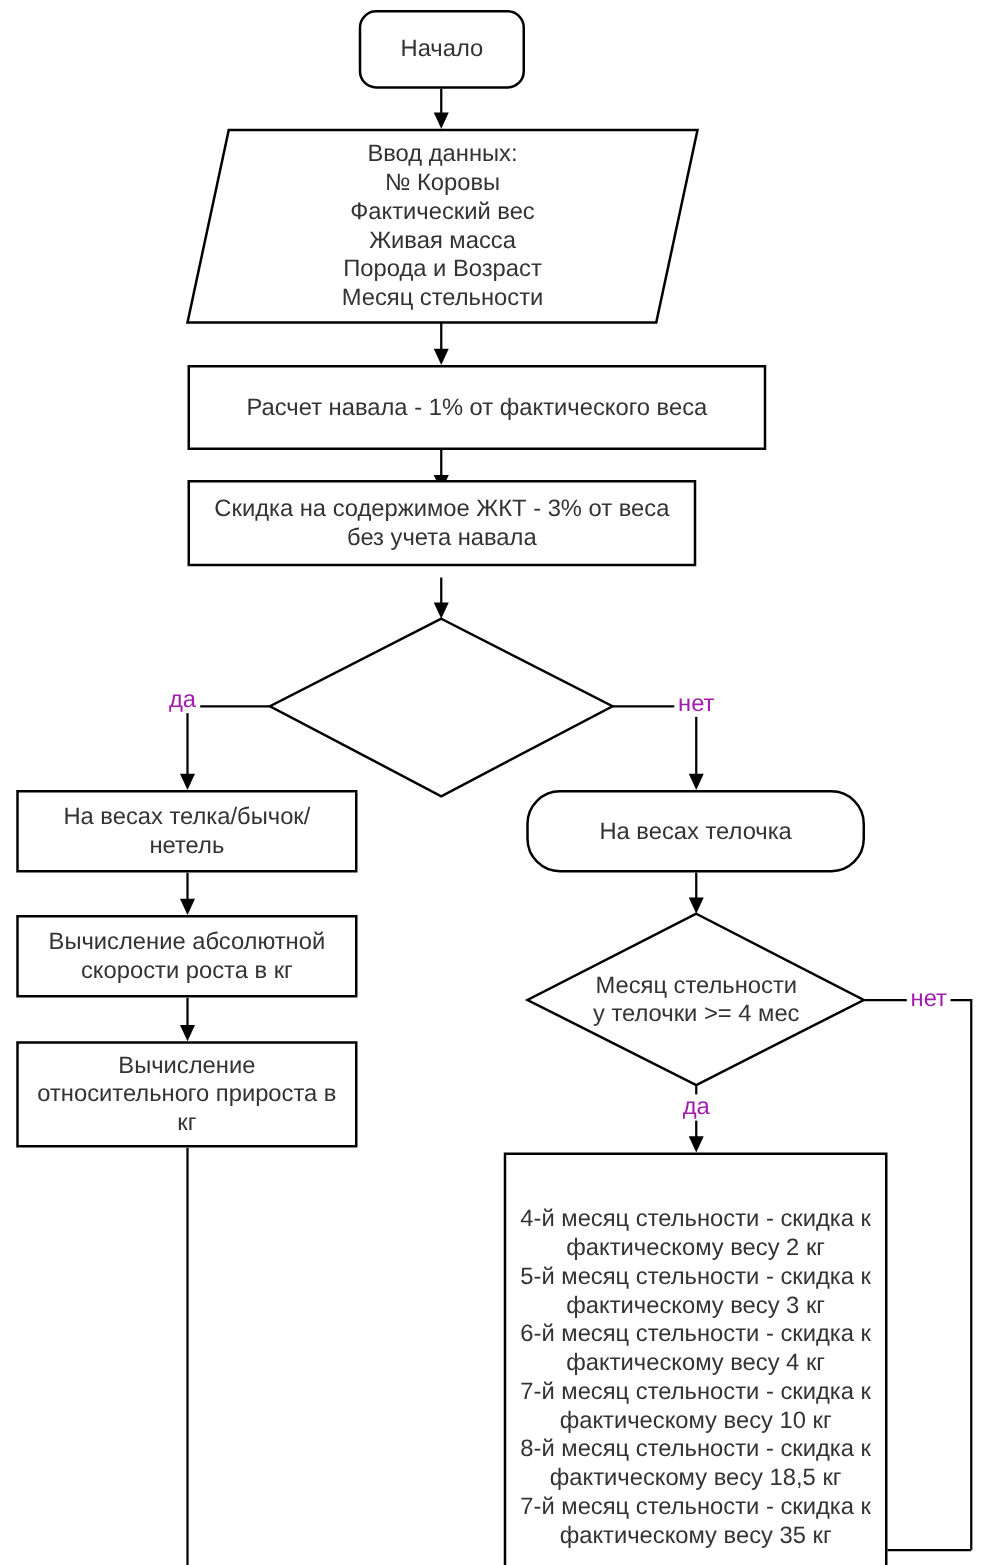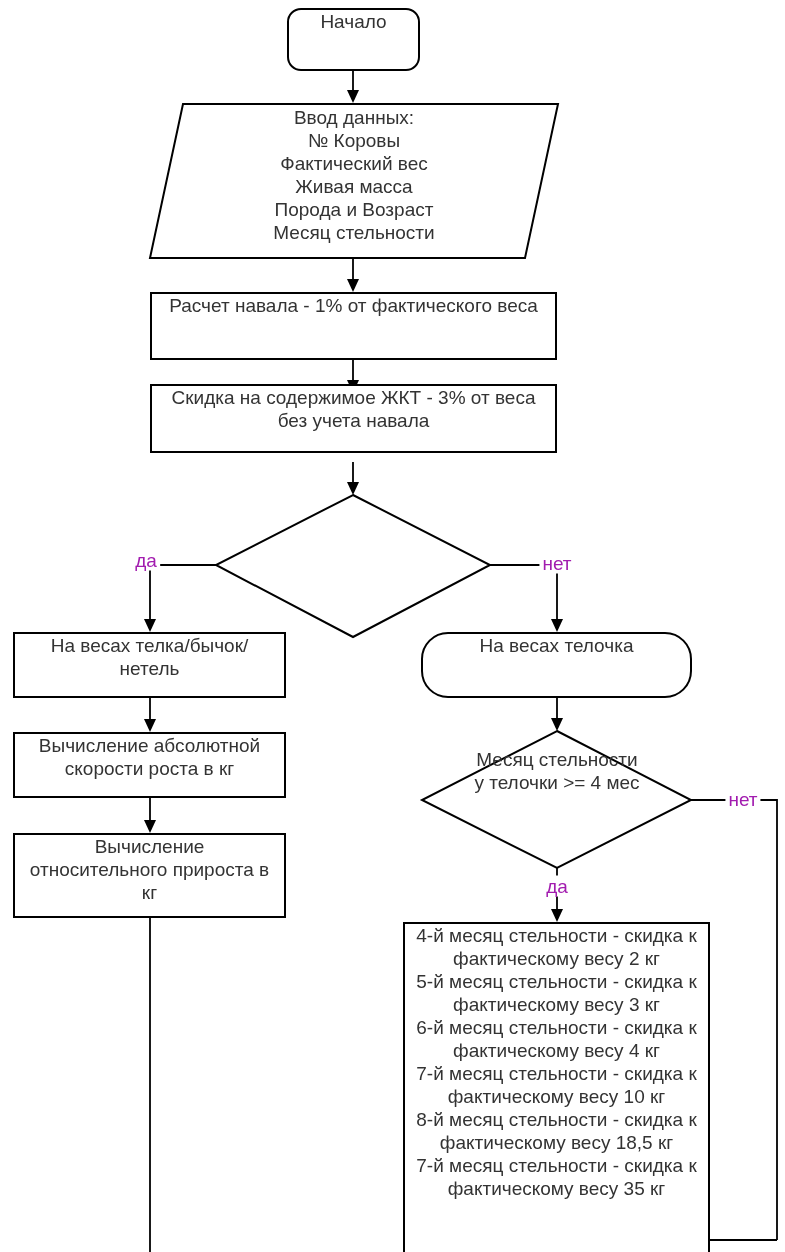--- a/index.html
+++ b/index.html
@@ -19,20 +19,21 @@
   svg.connectors {
     position: absolute;
     left: 0;
     top: 0;
     width: 785px;
     height: 1252px;
   }
   .node-text, .node-box {
     position: absolute;
     display: flex;
+    align-items: center;
     justify-content: center;
     text-align: center;
     white-space: pre-line;
     font-size: 19px;
     line-height: 23px;
     color: #333333;
     box-sizing: border-box;
   }
   .node-box {
     background: #ffffff;
@@ -113,21 +114,21 @@
 
   <div class="node-text" style="left:170px; top:106px; width:368px; height:150px;">
     <span>Ввод данных:
 № Коровы
 Фактический вес
 Живая масса
 Порода и Возраст
 Месяц стельности</span>
   </div>
 
-  <div class="node-box" style="left:150px; top:292px; width:407px; height:68px;">
+  <div class="node-box" style="left:150px; top:292px; width:463px; height:68px;">
     <span>Расчет навала - 1% от фактического веса</span>
   </div>
 
   <div class="node-box" style="left:150px; top:384px; width:407px; height:69px;">
     <span>Скидка на содержимое ЖКТ - 3% от веса
 без учета навала</span>
   </div>
 
 
   <div class="node-box" style="left:13px; top:632px; width:273px; height:66px;">

